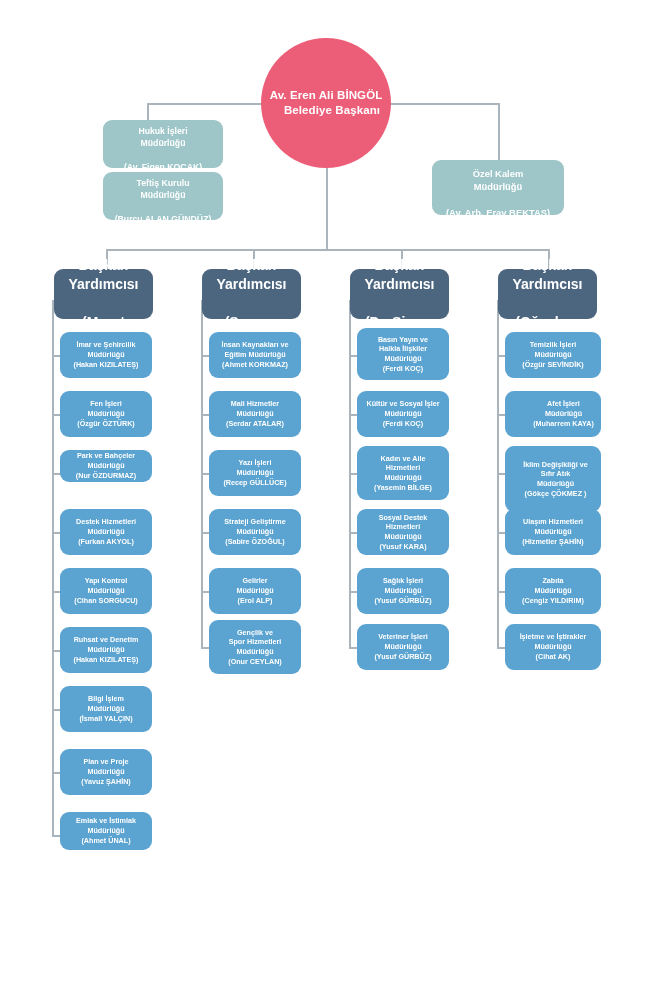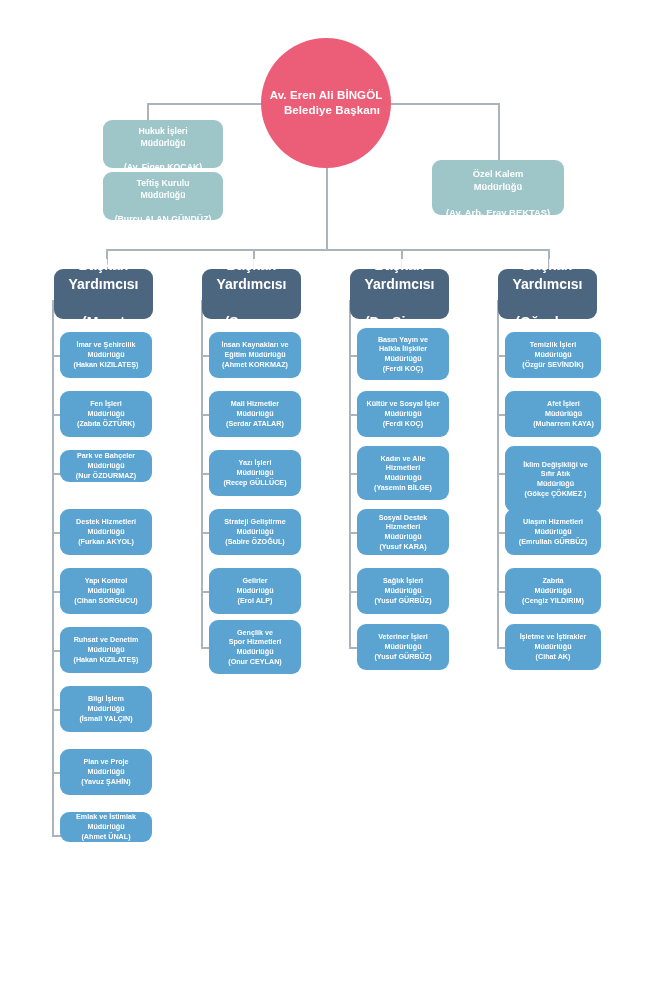--- a/index.html
+++ b/index.html
@@ -207,21 +207,21 @@
       <br><span>(Oğuzhan DUMLU)</span>
     </span>
   </div>
 
   <div class="node blue dept" style="left:60px; top:332px; height:46px;">
     <span class="txt"><span>İmar ve Şehircilik
 Müdürlüğü</span><br><span>(Hakan KIZILATEŞ)</span></span>
   </div>
   <div class="node blue dept" style="left:60px; top:391px; height:46px;">
     <span class="txt"><span>Fen İşleri
-Müdürlüğü</span><br><span>(Zabıta ÖZTÜRK)</span></span>
+Müdürlüğü</span><br><span>(Özgür ÖZTÜRK)</span></span>
   </div>
   <div class="node blue dept" style="left:60px; top:450px; height:32px;">
     <span class="txt"><span>Park ve Bahçeler
 Müdürlüğü</span><br><span>(Nur ÖZDURMAZ)</span></span>
   </div>
   <div class="node blue dept" style="left:60px; top:509px; height:46px;">
     <span class="txt"><span>Destek Hizmetleri
 Müdürlüğü</span><br><span>(Furkan AKYOL)</span></span>
   </div>
   <div class="node blue dept" style="left:60px; top:568px; height:46px;">
@@ -233,21 +233,21 @@
 Müdürlüğü</span><br><span>(Hakan KIZILATEŞ)</span></span>
   </div>
   <div class="node blue dept" style="left:60px; top:686px; height:46px;">
     <span class="txt"><span>Bilgi İşlem
 Müdürlüğü</span><br><span>(İsmail YALÇIN)</span></span>
   </div>
   <div class="node blue dept" style="left:60px; top:749px; height:46px;">
     <span class="txt"><span>Plan ve Proje
 Müdürlüğü</span><br><span>(Yavuz ŞAHİN)</span></span>
   </div>
-  <div class="node blue dept" style="left:60px; top:812px; height:30px;">
+  <div class="node blue dept" style="left:60px; top:812px; height:38px;">
     <span class="txt"><span>Emlak ve İstimlak
 Müdürlüğü</span><br><span>(Ahmet ÜNAL)</span></span>
   </div>
 
   <div class="node blue dept" style="left:209px; top:332px; height:46px;">
     <span class="txt"><span>İnsan Kaynakları ve
 Eğitim Müdürlüğü</span><br><span>(Ahmet KORKMAZ)</span></span>
   </div>
   <div class="node blue dept" style="left:209px; top:391px; height:46px;">
     <span class="txt"><span>Mali Hizmetler
@@ -306,21 +306,21 @@
     <span class="txt"><span>Afet İşleri
 Müdürlüğü</span><br><span>(Muharrem KAYA)</span></span>
   </div>
   <div class="node blue dept w4" style="left:505px; top:446px; height:66px;padding-left:10px;">
     <span class="txt"><span>İklim Değişikliği ve
 Sıfır Atık
 Müdürlüğü</span><br><span>(Gökçe ÇÖKMEZ )</span></span>
   </div>
   <div class="node blue dept w4" style="left:505px; top:509px; height:46px;">
     <span class="txt"><span>Ulaşım Hizmetleri
-Müdürlüğü</span><br><span>(Emrullah GÜRBÜZ)</span></span>
+Müdürlüğü</span><br><span>(Hizmetler ŞAHİN)</span></span>
   </div>
   <div class="node blue dept w4" style="left:505px; top:568px; height:46px;">
     <span class="txt"><span>Zabıta
 Müdürlüğü</span><br><span>(Cengiz YILDIRIM)</span></span>
   </div>
   <div class="node blue dept w4" style="left:505px; top:624px; height:46px;">
     <span class="txt"><span>İşletme ve İştirakler
 Müdürlüğü</span><br><span>(Cihat AK)</span></span>
   </div>
 

